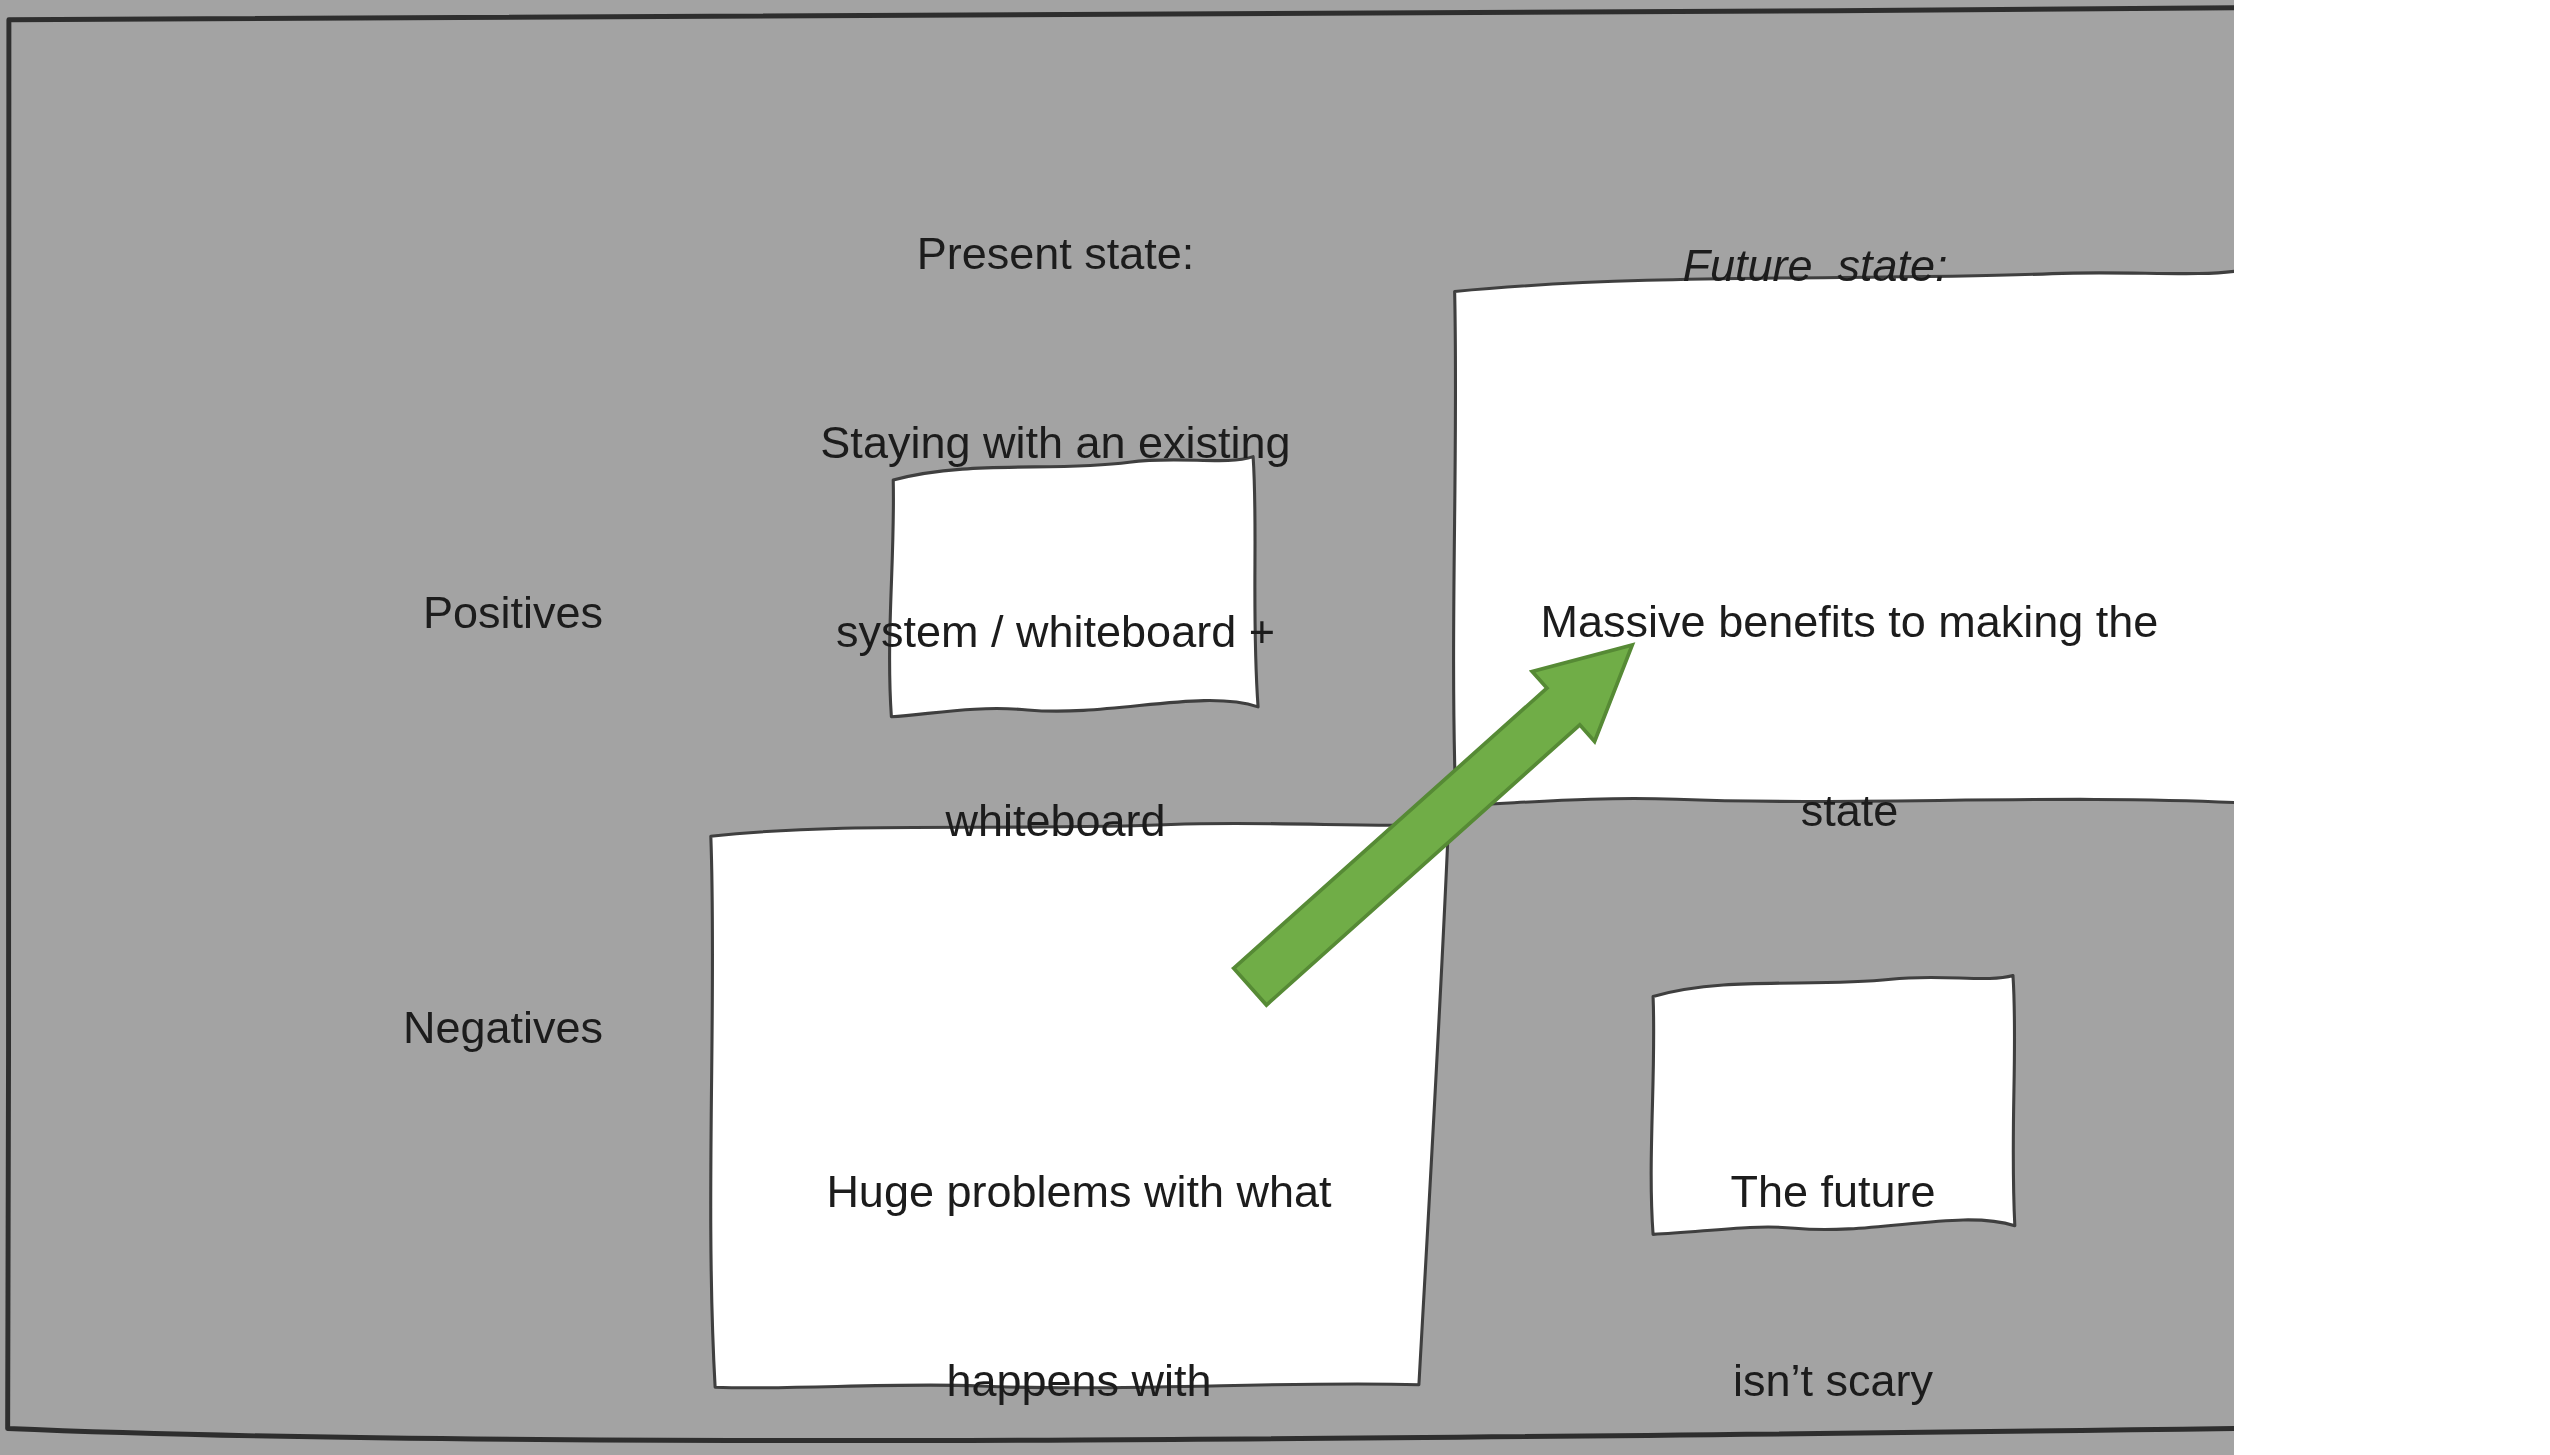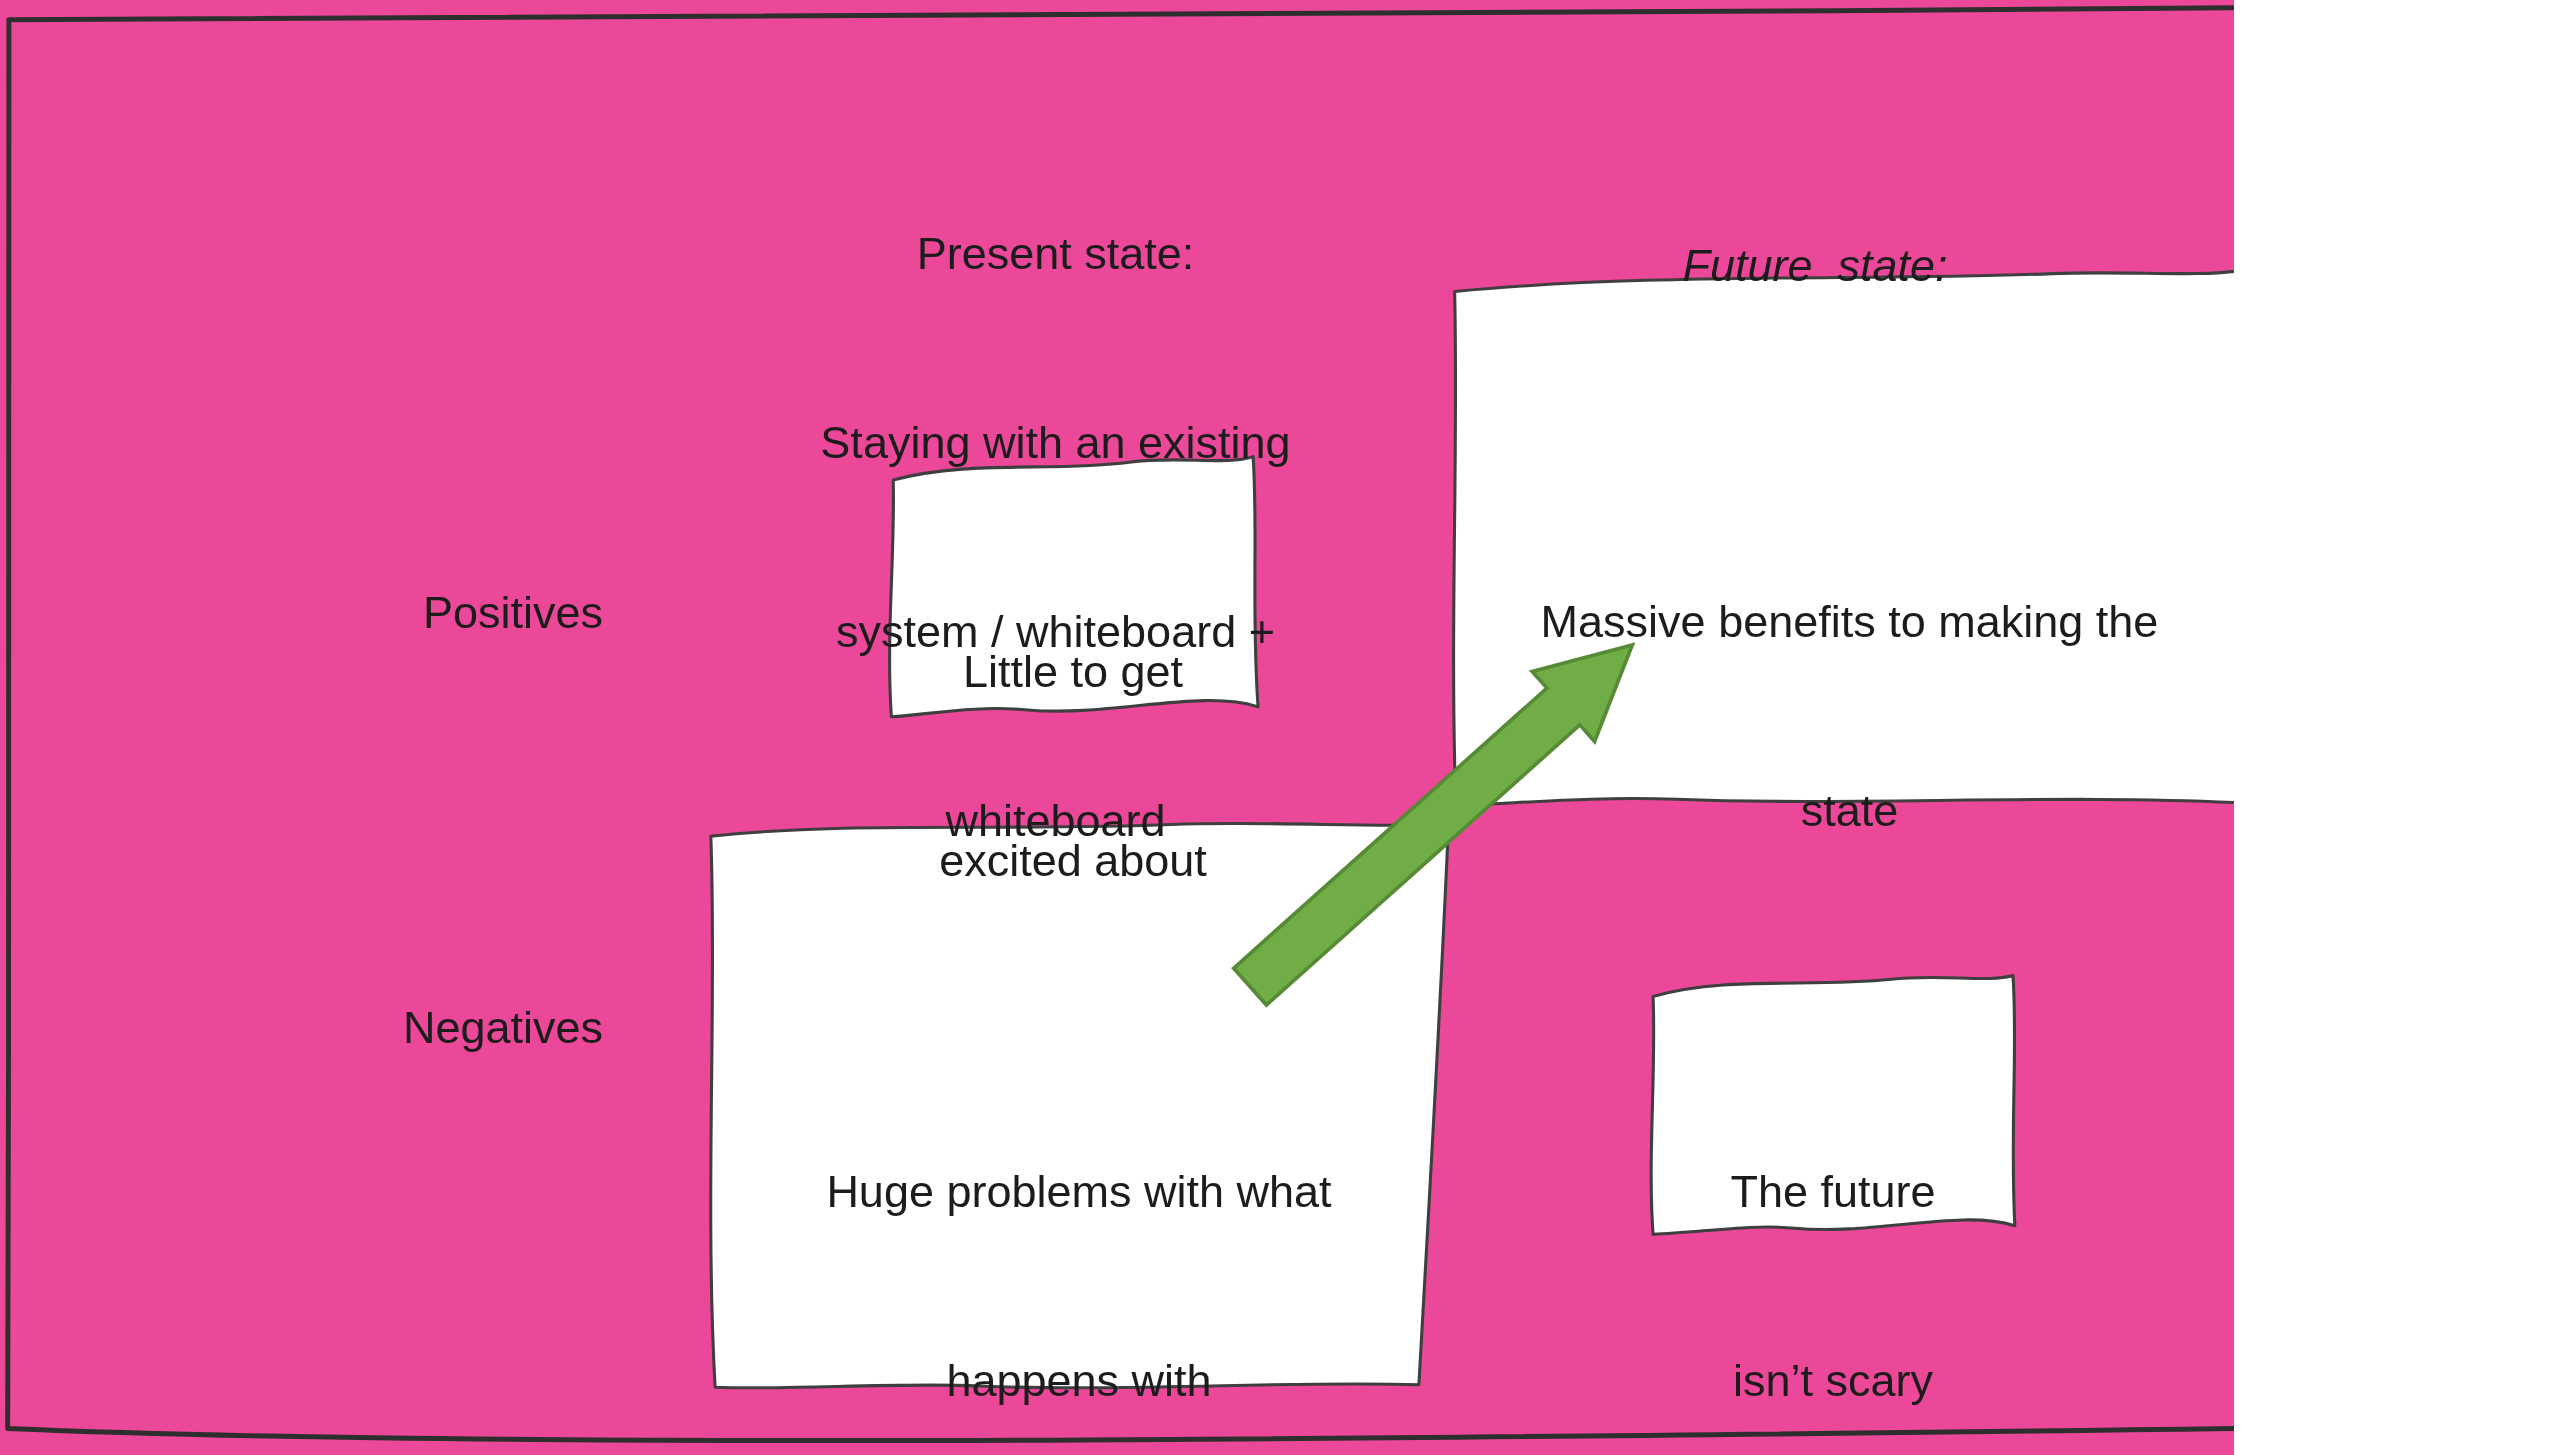--- a/index.html
+++ b/index.html
@@ -1,19 +1,19 @@
 <!DOCTYPE html>
 <html style="font-size:10px"><head>
 <meta charset="utf-8">
 <style>
   html,body{margin:0;padding:0;background:#ffffff;}
   .canvas{
     position:relative;
     width:2234px;height:1455px;
-    background:#ec4899;
+    background:#a3a3a3;
     overflow:hidden;
     font-family:"Liberation Sans", sans-serif;
     color:#1c1c1c;
   }
   .sketch-layer{position:absolute;left:0;top:0;width:2550px;height:1455px;}
   .sketchbox{fill:#ffffff;stroke-width:5;stroke-linecap:round;stroke-linejoin:round;}
   .outer{fill:none;stroke-width:8;stroke-linecap:round;stroke-linejoin:round;}
   .arrow{stroke-width:6;stroke-linejoin:miter;}
   .txt{
     position:absolute;
@@ -79,24 +79,20 @@
     <div class="line">whiteboard</div>
   </div>
 
   <div class="txt" style="left:1507px;top:108px;width:616px;font-style:italic;">
     <div class="line">Future  state:</div>
   </div>
 
   <div class="txt left" style="left:282px;top:581px;width:321px;">Positives</div>
   <div class="txt left" style="left:282px;top:996px;width:321px;">Negatives</div>
 
-  <div class="txt" style="left:888px;top:514px;width:370px;">
-    <div class="line">Little to get</div>
-    <div class="line">excited about</div>
-  </div>
 
   <div class="txt" style="left:1455px;top:464px;width:789px;">
     <div class="line">Massive benefits to making the</div>
     <div class="line">state</div>
   </div>
 
   <div class="txt" style="left:709px;top:1034px;width:740px;">
     <div class="line">Huge problems with what</div>
     <div class="line">happens with</div>
   </div>

